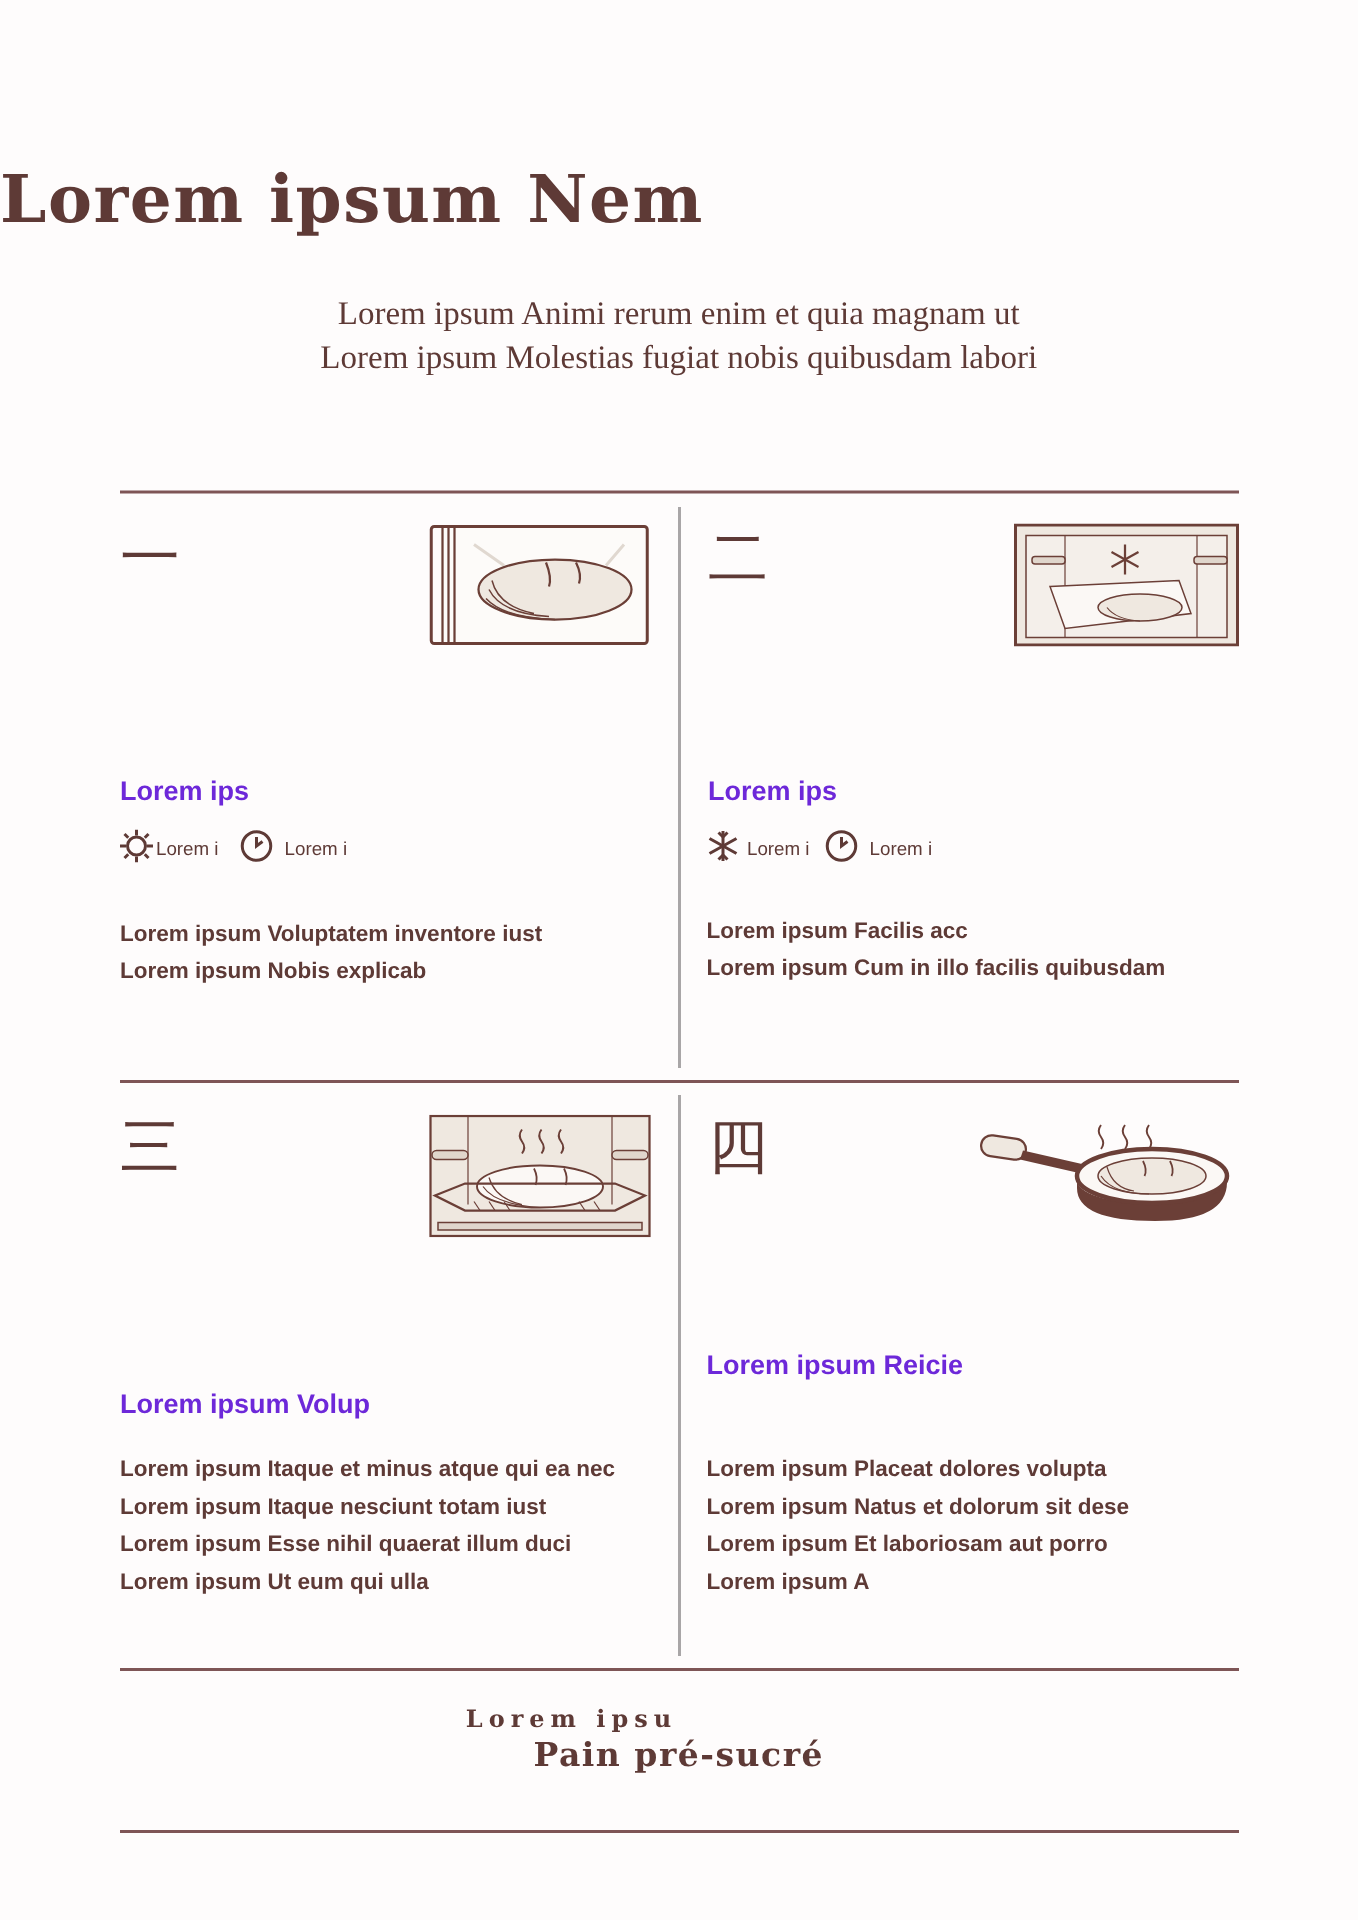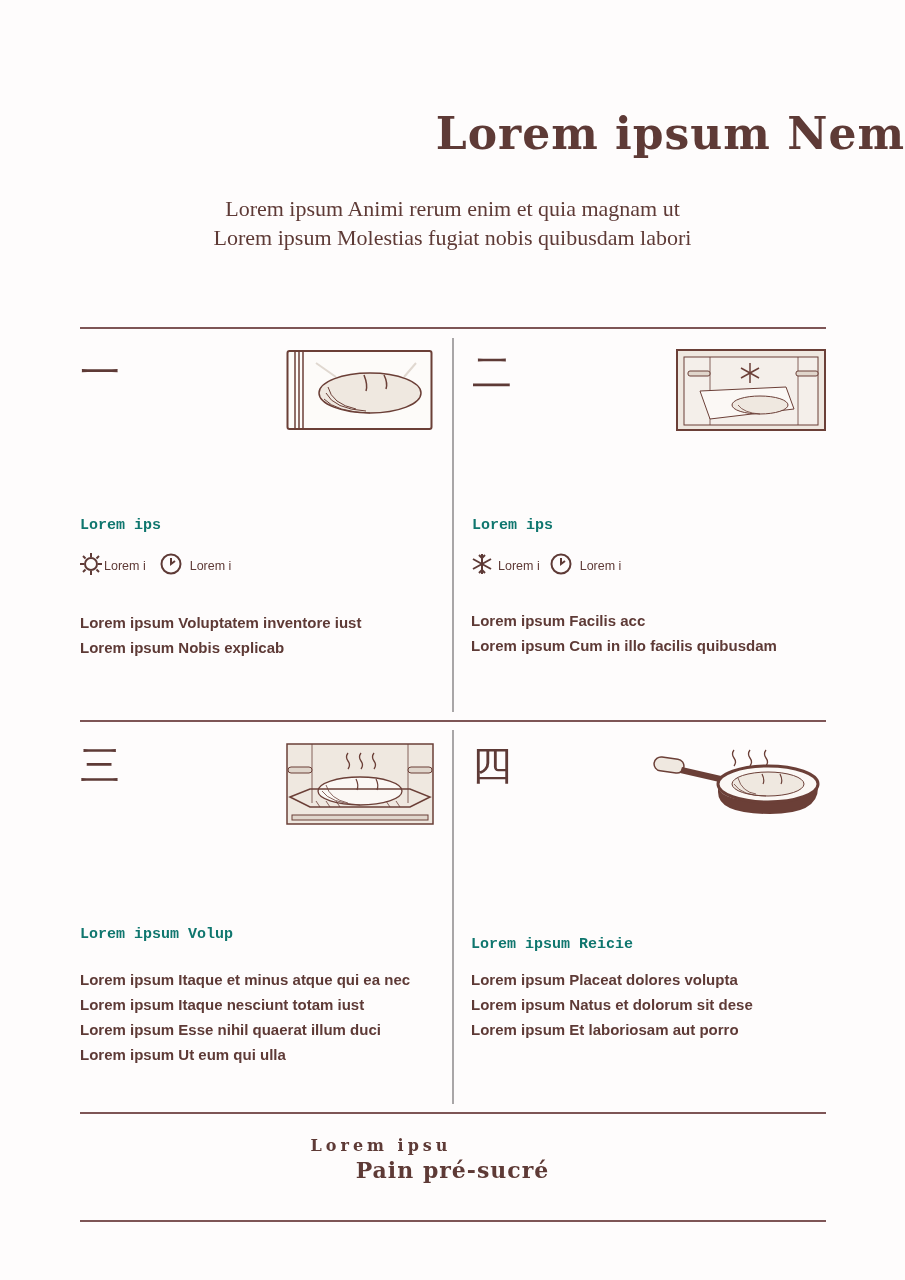--- a/index.html
+++ b/index.html
@@ -6,39 +6,39 @@
   body {
     width: 905px; height: 1280px;
     background: #fefcfc;
     position: relative;
     overflow: hidden;
     color: #5e3a36;
     font-family: "Liberation Sans", sans-serif;
   }
   .abs { position: absolute; }
   .title {
-    top: 108px; left: 0; width: 905px; text-align: right;
+    top: 108px; left: 0; width: 905px; text-align: left;
     font-family: "DejaVu Serif", serif; font-weight: bold;
     font-size: 44px; letter-spacing: 1px; color: #5e3a36;
   }
   .subtitle {
     top: 194px; left: 0; width: 905px; text-align: center;
     font-family: "Liberation Serif", serif; font-size: 22px;
     line-height: 29px; color: #5e3a36;
   }
   .hline { left: 80px; width: 746px; height: 1.5px; background: #7e5556; }
   .vline { left: 452px; width: 2px; background: #a9a6a7; }
   .num {
     font-family: "DejaVu Serif", serif; font-size: 40px; color: #5e3a36;
     line-height: 1; font-weight: normal;
   }
   .illus { }
   .card-title {
-    font-family: Liberation Mono, monospace; font-weight: bold;
-    font-size: 15px; color: #0f766e;
+    font-family: Liberation Sans, sans-serif; font-weight: bold;
+    font-size: 18px; color: #6d28d9;
   }
   .meta { display: flex; align-items: center; font-size: 12.5px; color: #5e3a36; }
   .meta .ic { width: 22px; height: 22px; display: inline-block; }
   .meta .lbl { margin: 3px 12px 0 4px; }
   .body-text {
     font-family: "Liberation Sans", sans-serif; font-weight: bold;
     font-size: 15px; line-height: 25px; color: #5e3a36;
   }
   .footer-small {
     top: 1136px; left: 0; width: 762px; text-align: center;
@@ -193,21 +193,22 @@
     <path d="M82 8 q-3 4 0 8 q3 4 0 8 M98 8 q-3 4 0 8 q3 4 0 8 M114 8 q-3 4 0 8 q3 4 0 8" stroke="#6b3f37" stroke-width="1.3" fill="none"></path>
     <rect x="2" y="16" width="30" height="14" rx="7" transform="rotate(8 17 23)" fill="#efe8e0" stroke="#6b3f37" stroke-width="1.5"></rect>
     <path d="M30 25 L78 36 L76 42 L28 31 Z" fill="#6b3f37"></path>
     <path d="M66 50 Q66 72 118 72 Q166 72 166 46 L166 44 Q160 58 118 60 Q72 60 66 46 Z" fill="#6b3f37"></path>
     <ellipse cx="116" cy="42" rx="50" ry="18" fill="#fbf8f5" stroke="#6b3f37" stroke-width="3"></ellipse>
     <ellipse cx="116" cy="42" rx="36" ry="12" fill="#efe8e0" stroke="#6b3f37" stroke-width="1"></ellipse>
     <path d="M82 42 Q90 54 114 54 M86 36 Q90 50 104 52" stroke="#6b3f37" stroke-width="0.8" fill="none"></path>
     <path d="M110 32 Q113 38 111 42 M128 32 Q131 38 129 42" stroke="#6b3f37" stroke-width="1.2" fill="none"></path>
   </svg>
 </div>
-<div class="abs card-title" style="left:471px; top:936px;">Lorem ipsum Reicie</div>
+<div class="abs card-title" style="left:471px; top:900px;">Lorem ipsum Reicie</div>
 <div class="abs body-text" style="left:471px; top:967px;">
   <div>Lorem ipsum Placeat dolores volupta</div>
   <div>Lorem ipsum Natus et dolorum sit dese</div>
   <div>Lorem ipsum Et laboriosam aut porro</div>
+  <div>Lorem ipsum A</div>
 </div>
 
 <div class="abs footer-small">Lorem ipsu</div>
 <div class="abs footer-big">Pain pré-sucré</div>
 
 </body></html>

